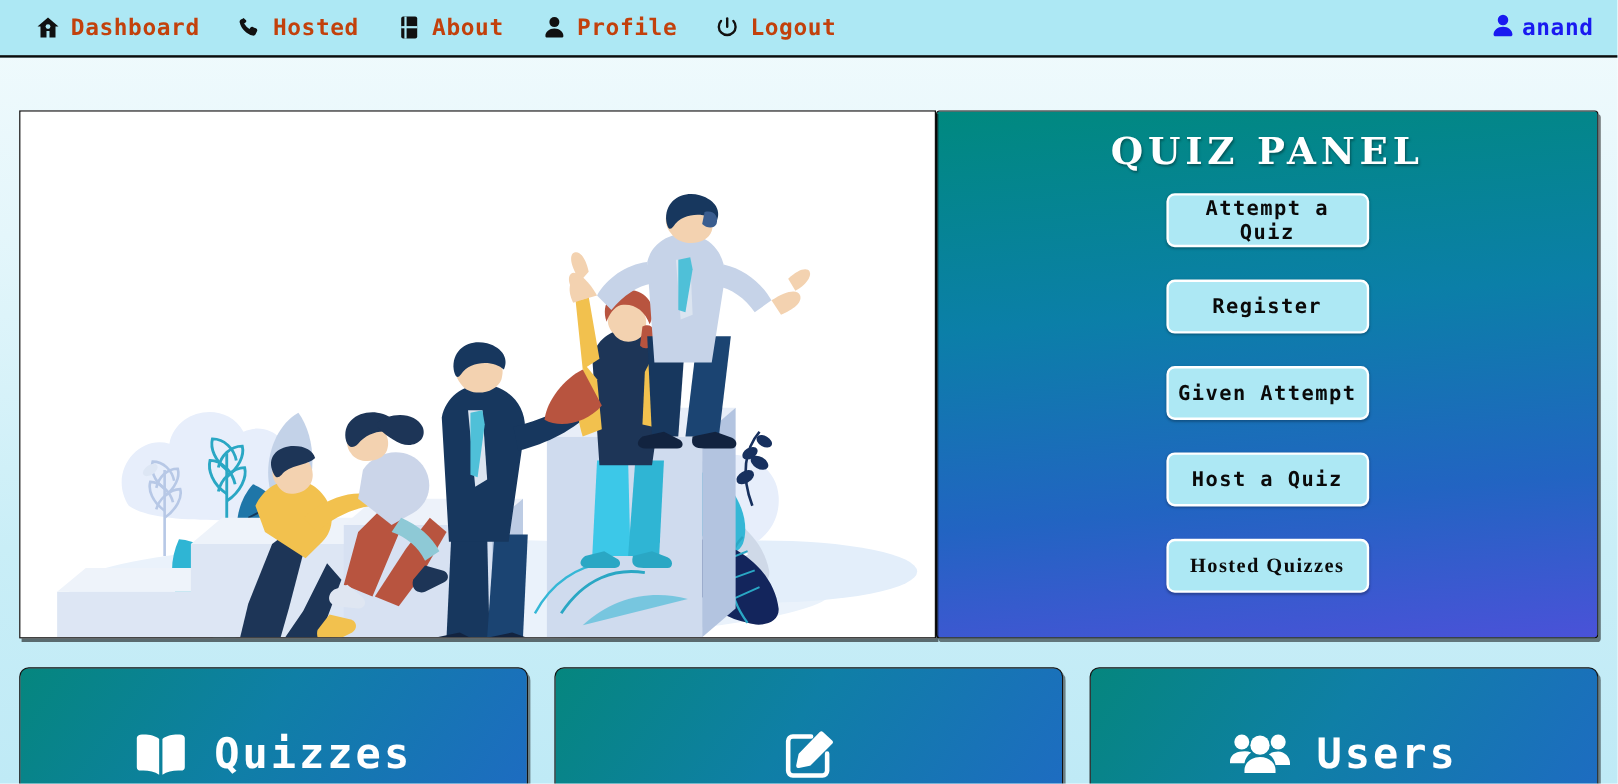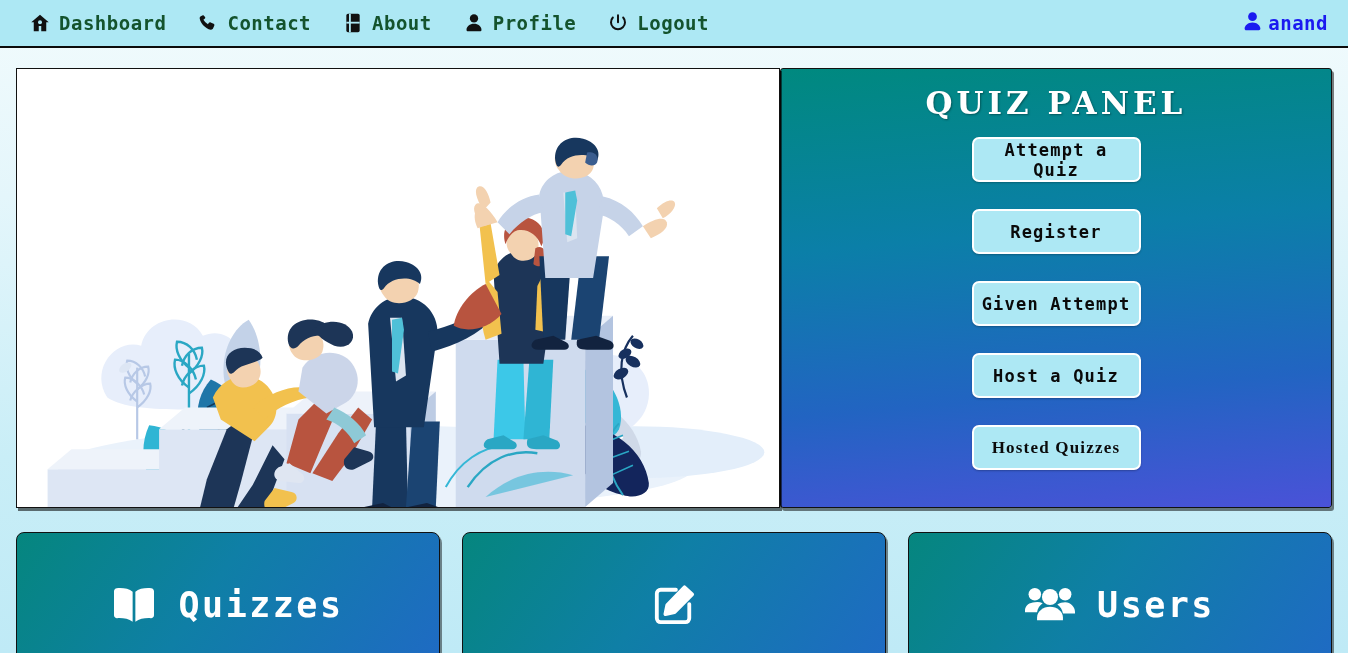--- a/index.html
+++ b/index.html
@@ -21,21 +21,21 @@
     display: flex;
     align-items: center;
     padding: 0 14px;
     border-bottom: 2px solid #0b0b0b;
     position: relative;
   }
   .nav-left { display: flex; align-items: center; gap: 0px; }
   .nav-item {
     display: flex; align-items: center; gap: 9px;
     padding: 4px 16px;
-    color: #14532d;
+    color: #c2410c;
     font-size: 19px;
     font-weight: 700;
     letter-spacing: .5px;
     cursor: pointer;
     text-decoration: none;
     white-space: nowrap;
   }
   .nav-item .nico { display: flex; align-items: center; justify-content: center; width: 20px; height: 20px; }
   .nav-item .nico svg { display: block; }
   .nav-right {
@@ -50,21 +50,21 @@
     font-weight: 700;
     letter-spacing: .5px;
   }
 
   
   .page {
     padding: 0 16px;
   }
   .top-row {
     display: flex;
-    padding-top: 20px;
+    padding-top: 44px;
   }
 
   
   .hero-card {
     width: 764px;
     height: 440px;
     background: #ffffff;
     border: 1px solid #111;
     box-shadow: 2px 3px 0 rgba(0,0,0,.55);
     overflow: hidden;
@@ -158,21 +158,21 @@
       </span>
       <span>Dashboard</span>
     </a>
 
     <a class="nav-item">
       <span class="nico">
         <svg width="20" height="20" viewBox="0 0 24 24" fill="#111">
             <path d="M6.6 2.5 3.3 4c-1 .5-1.5 1.7-1.2 2.8 1.4 6.1 6.9 11.7 13 13.2 1.2.3 2.4-.3 2.9-1.3l1.5-3.3c.4-.9.1-2-.8-2.4l-3.5-1.6c-.8-.4-1.8-.1-2.3.6l-1 1.4a14.8 14.8 0 0 1-5.4-5.4l1.4-1c.8-.5 1-1.5.6-2.3L7 3.3c-.4-.9-1.5-1.2-2.4-.8z"></path>
           </svg>
       </span>
-      <span>Contact</span>
+      <span>Hosted</span>
     </a>
 
     <a class="nav-item">
       <span class="nico">
         <svg width="18" height="20" viewBox="0 0 20 24" fill="#111">
             <rect x="2" y="1" width="16" height="22" rx="2"></rect>
             <rect x="2" y="10.5" width="16" height="2.2" fill="#ade8f4"></rect>
             <rect x="5.2" y="1" width="2.2" height="22" fill="#ade8f4"></rect>
           </svg>
       </span>

